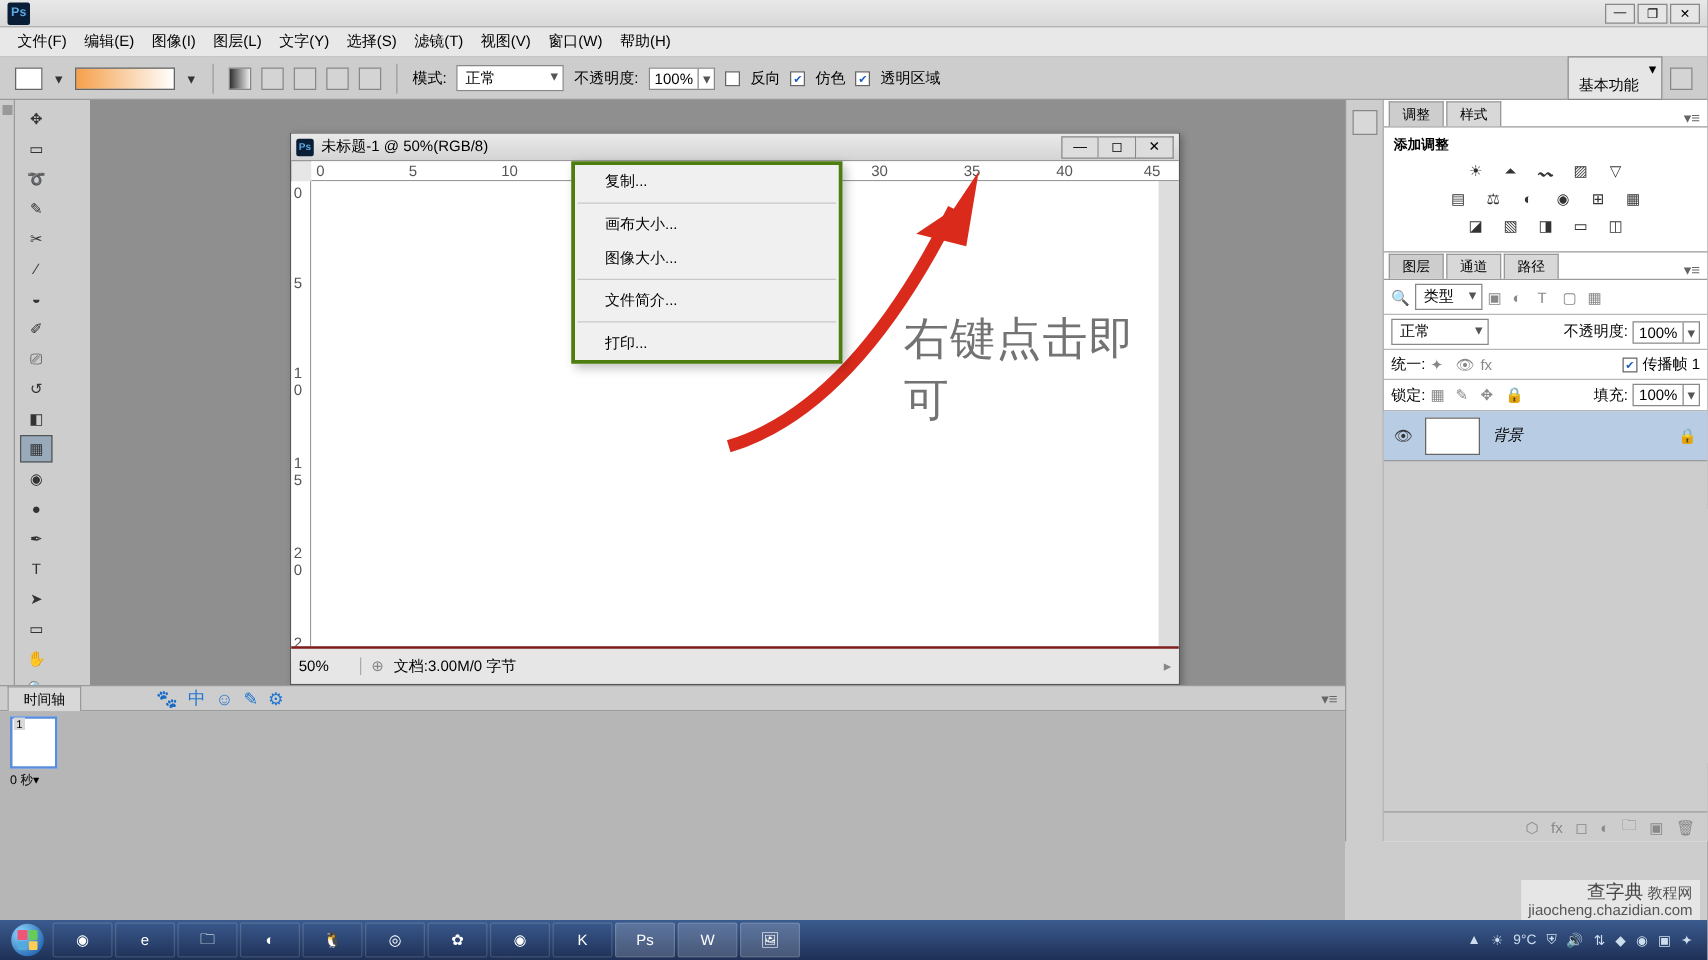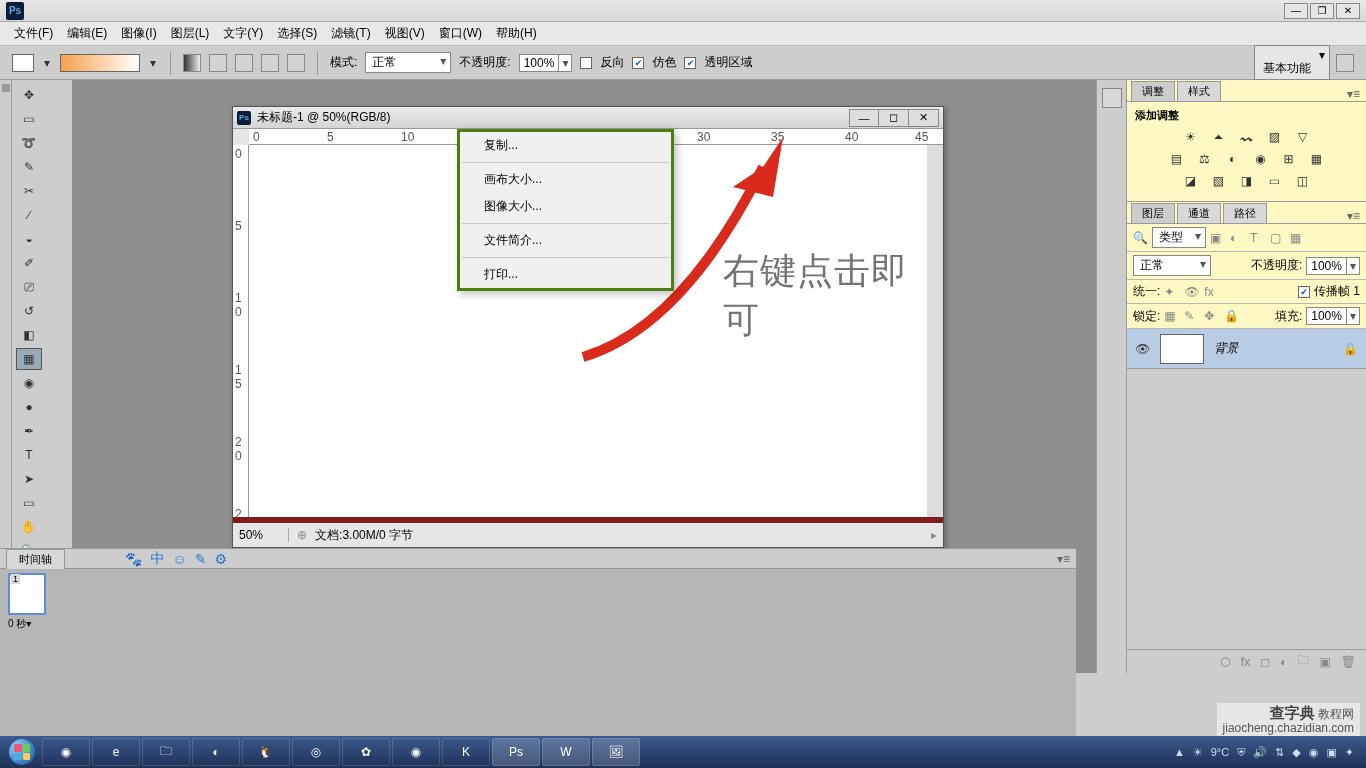--- a/index.html
+++ b/index.html
@@ -42,21 +42,21 @@
 .doctitle{height:22px;background:linear-gradient(#eaeaea,#d4d4d4);display:flex;align-items:center;padding:0 4px;border-bottom:1px solid #999}
 .doctitle .mini-logo{width:14px;height:14px;background:#0a1d37;color:#5ba8e0;font-size:8px;font-weight:bold;display:flex;align-items:center;justify-content:center;border-radius:2px;margin-right:6px}
 .docctl{margin-left:auto;display:flex}
 .docctl .db{width:30px;height:18px;border:1px solid #888;border-left:none;background:#ddd;display:flex;align-items:center;justify-content:center;font-size:11px}
 .docctl .db:first-child{border-left:1px solid #888}
 .ruler-h{height:16px;background:#fff;border-bottom:1px solid #999;position:relative;margin-left:16px;font-size:9px;color:#555}
 .ruler-h span{position:absolute;top:1px}
 .ruler-v{width:16px;background:#fff;border-right:1px solid #999;position:absolute;left:0;top:38px;bottom:18px;font-size:9px;color:#555}
 .ruler-v span{position:absolute;left:2px}
 .canvas-area{position:absolute;left:16px;top:38px;right:16px;bottom:18px;background:#fff}
-.doc-status{position:absolute;left:0;right:0;bottom:0;height:30px;background:#e6e6e6;border-top:6px solid #7f1d1d;display:flex;align-items:center;padding:12px 6px;font-size:11px}
+.doc-status{position:absolute;left:0;right:0;bottom:0;height:30px;background:#e6e6e6;border-top:2px solid #7f1d1d;display:flex;align-items:center;padding:12px 6px;font-size:11px}
 .doc-status .zoom{width:50px;border-right:1px solid #aaa;padding-right:6px}
 .doc-status .ws-icon{margin:0 8px;color:#888}
 .doc-sc{position:absolute;right:0;top:38px;bottom:18px;width:16px;background:#ddd}
 
 .ctx-menu{position:absolute;left:386px;top:46px;width:217px;background:#f0f0f0;border:3px solid #4d7c0f;box-shadow:3px 3px 8px rgba(0,0,0,.25);z-index:20}
 .ctx-menu .ci{padding:5px 24px;border-bottom:0}
 .ctx-menu .divider{height:1px;background:#c8c8c8;margin:3px 2px}
 
 .red-text{position:absolute;left:648px;top:162px;color:#737373;font-size:36px;font-family:SimSun;letter-spacing:1px}
 .arrow-svg{position:absolute;left:490px;top:38px;pointer-events:none}
@@ -77,41 +77,41 @@
 .frame{position:absolute;left:8px;top:4px;width:38px;height:42px;background:#fff;border:2px solid #5a8edc}
 .frame .num{position:absolute;top:-1px;left:1px;font-size:9px;background:#d8d8d8;padding:0 2px}
 .frame-time{position:absolute;left:8px;top:48px;font-size:10px}
 .tl-ctrl{height:22px;background:#cdcdcd;border-top:1px solid #9a9a9a;display:flex;align-items:center;padding:0 8px;gap:12px;color:#555}
 .tl-ctrl .loop{border:1px solid #888;padding:0 14px 0 4px;background:#e6e6e6;position:relative}
 .tl-ctrl .loop::after{content:"▾";position:absolute;right:2px;top:0}
 
 .rtool{width:30px;background:#cdcdcd;border-left:1px solid #9a9a9a;display:flex;flex-direction:column;align-items:center;padding-top:8px}
 .rtool .rb{width:20px;height:20px;margin-bottom:6px;border:1px solid #888;background:#d8d8d8}
 
-.rpanels{width:240px;background:#fef9c3;border-left:1px solid #9a9a9a;display:flex;flex-direction:column}
+.rpanels{width:260px;background:#ffffff;border-left:1px solid #9a9a9a;display:flex;flex-direction:column}
 .panel-tabs{height:22px;display:flex;align-items:flex-end;border-bottom:1px solid #9a9a9a;padding-left:4px;gap:2px}
 .ptab{background:#d8d8d8;border:1px solid #999;border-bottom:none;padding:2px 10px;font-size:11px}
 .ptab.act{background:#cdcdcd}
 .adj-body{padding:6px 8px}
 .adj-title{font-size:11px;margin-bottom:6px;font-weight:bold}
 .adj-row{display:flex;gap:10px;justify-content:center;margin:6px 0}
 .adj-row span{width:18px;height:16px;color:#333;display:flex;align-items:center;justify-content:center}
 .layers-body{flex:1;display:flex;flex-direction:column;border-top:1px solid #9a9a9a}
 .lopt{display:flex;align-items:center;padding:3px 6px;gap:4px;border-bottom:1px solid #b8b8b8;font-size:11px}
 .lopt .mini{width:16px;height:14px;color:#888}
 .layer-list{flex:1;background:#cdcdcd}
 .layer-row{height:40px;background:#b8cce4;display:flex;align-items:center;padding:0 8px;gap:10px;border-bottom:1px solid #9a9a9a}
 .eye{color:#333}
 .thumb{width:44px;height:30px;background:#fff;border:1px solid #666}
 .lname{font-style:italic;font-weight:normal}
 .lock{margin-left:auto;color:#666}
 .layer-foot{height:24px;background:#cdcdcd;border-top:1px solid #9a9a9a;display:flex;align-items:center;justify-content:flex-end;gap:10px;padding:0 10px;color:#888}
 
 .watermark{position:absolute;right:6px;bottom:30px;background:rgba(255,255,255,.5);padding:3px 6px;text-align:right;font-size:11px;color:#555;line-height:14px}
-.watermark .big{font-size:15px;font-weight:bold;color:#444}
+.watermark .big{font-size:15px;font-weight:normal;color:#444}
 
 .taskbar{position:absolute;left:0;right:0;bottom:0;height:32px;background:linear-gradient(#3b5b8f,#1e3056);display:flex;align-items:center;padding:0 4px;gap:2px}
 .start{width:36px;height:28px;display:flex;align-items:center;justify-content:center}
 .orb{width:26px;height:26px;border-radius:50%;background:radial-gradient(circle at 30% 30%,#8fd6ff,#0a4a9c);display:grid;grid-template-columns:1fr 1fr;grid-template-rows:1fr 1fr;gap:1px;padding:5px}
 .orb div{border-radius:1px}
 .tb-item{width:48px;height:28px;border:1px solid rgba(255,255,255,.15);border-radius:2px;display:flex;align-items:center;justify-content:center;color:#fff}
 .tb-item.act{background:rgba(255,255,255,.18)}
 .tray{margin-left:auto;display:flex;align-items:center;gap:8px;color:#cde;padding-right:8px}
 .tray span{font-size:11px}
 </style>

